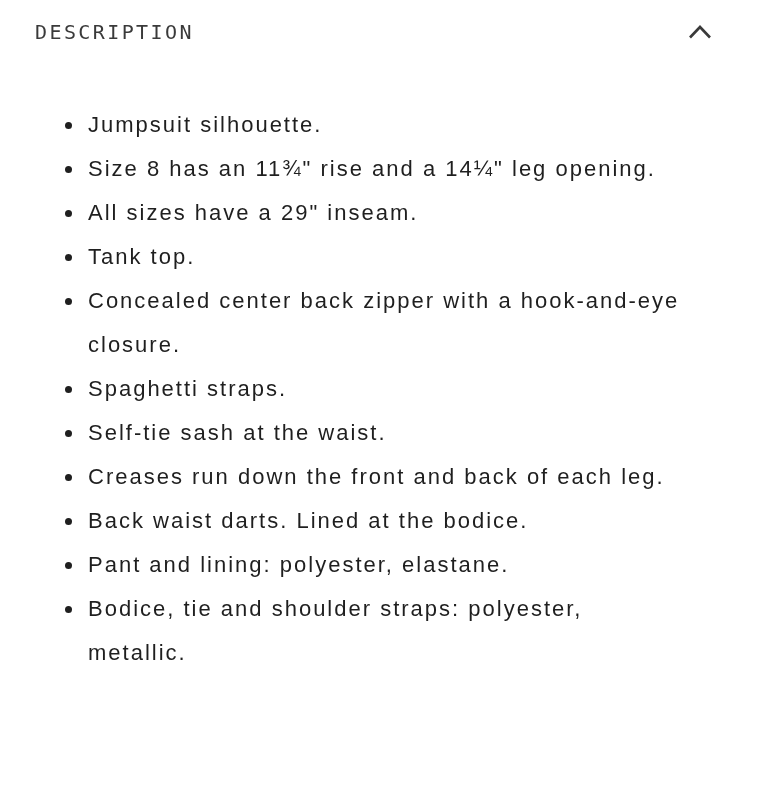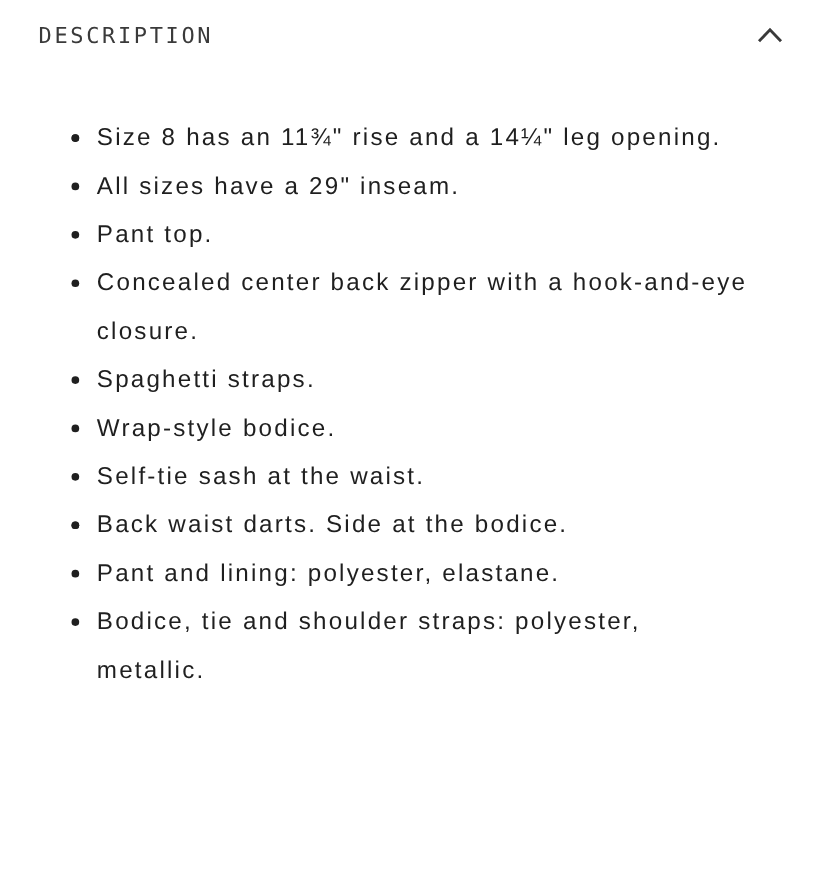--- a/index.html
+++ b/index.html
@@ -76,27 +76,26 @@
 <section class="accordion">
 
   <button class="accordion-header">
     <span class="accordion-title">DESCRIPTION</span>
     <svg class="chevron" viewBox="0 0 24 16" xmlns="http://www.w3.org/2000/svg">
       <polyline points="2,13.5 12,3 22,13.5" fill="none" stroke="#3a3a3a" stroke-width="2.6" stroke-linecap="butt" stroke-linejoin="miter"></polyline>
     </svg>
   </button>
 
   <ul class="desc-list">
-    <li><span class="dot"></span></li>
+    <li><span class="dot"></span><span>Jumpsuit silhouette.</span></li>
     <li><span class="dot"></span><span>Size 8 has an 11¾" rise and a 14¼" leg opening.</span></li>
     <li><span class="dot"></span><span>All sizes have a 29" inseam.</span></li>
-    <li><span class="dot"></span><span>Pant top.</span></li>
+    <li><span class="dot"></span><span>Tank top.</span></li>
     <li><span class="dot"></span><span>Concealed center back zipper with a hook-and-eye closure.</span></li>
     <li><span class="dot"></span><span>Spaghetti straps.</span></li>
-    <li><span class="dot"></span><span>Wrap-style bodice.</span></li>
     <li><span class="dot"></span><span>Self-tie sash at the waist.</span></li>
-    <li><span class="dot"></span></li>
-    <li><span class="dot"></span><span>Back waist darts. Side at the bodice.</span></li>
+    <li><span class="dot"></span><span>Creases run down the front and back of each leg.</span></li>
+    <li><span class="dot"></span><span>Back waist darts. Lined at the bodice.</span></li>
     <li><span class="dot"></span><span>Pant and lining: polyester, elastane.</span></li>
     <li><span class="dot"></span><span>Bodice, tie and shoulder straps: polyester, metallic.</span></li>
   </ul>
 
 </section>
 
 </body></html>

